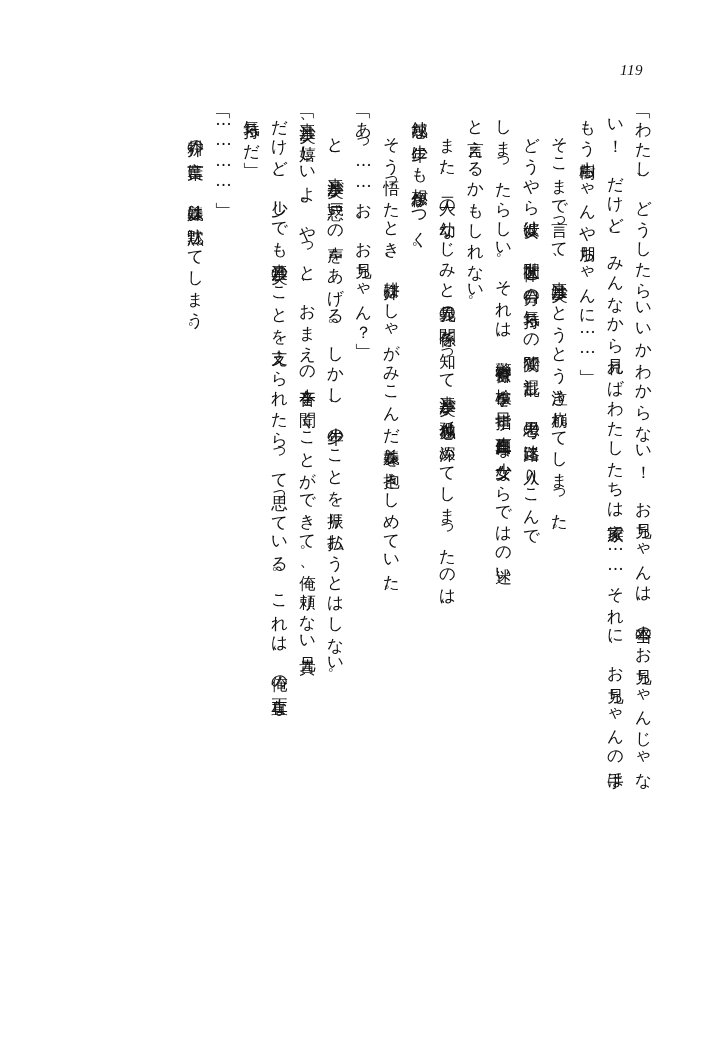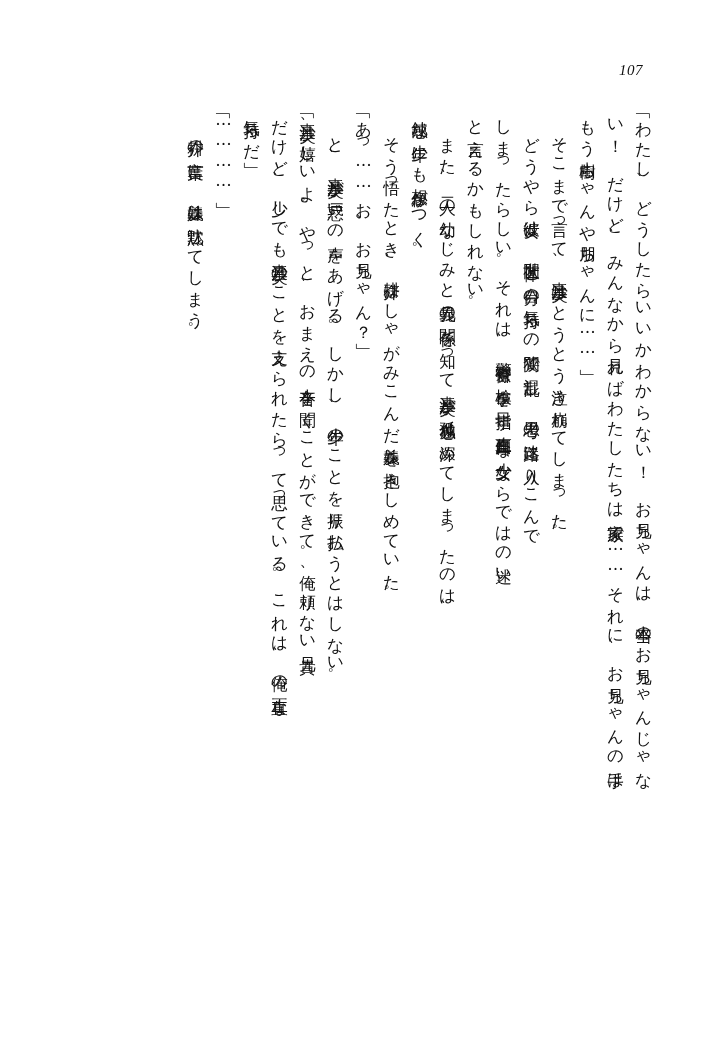--- a/index.html
+++ b/index.html
@@ -51,21 +51,21 @@
     color: #121212;
     white-space: pre-wrap;
     word-break: break-all;
   }
 </style>
 </head>
 <body>
 
 <div id="page">
 
-  <div id="page-number">107</div>
+  <div id="page-number">119</div>
 
   <div id="body-text">
       <div class="col">「わたし、どうしたらいいかわからない！　お兄ちゃんは、本当のお兄ちゃんじゃな</div>
       <div class="col">い！　だけど、みんなから見ればわたしたちは家族で……それに、お兄ちゃんの手は</div>
       <div class="col">もう由樹ちゃんや朋ちゃんに……」</div>
       <div class="col">　そこまで言って、真沙美はとうとう泣き崩れてしまった。</div>
       <div class="col">　どうやら彼女は、世間体と自分の気持ちの狭間で混乱し、思考の迷路に入りこんで</div>
       <div class="col">しまったらしい。それは、警察官僚や検事を目指す生真面目な少女ならではの迷い、</div>
       <div class="col">と言えるかもしれない。</div>
       <div class="col">　また、二人の幼なじみと義兄の関係を知って真沙美が孤独感を深めてしまったのは、</div>

